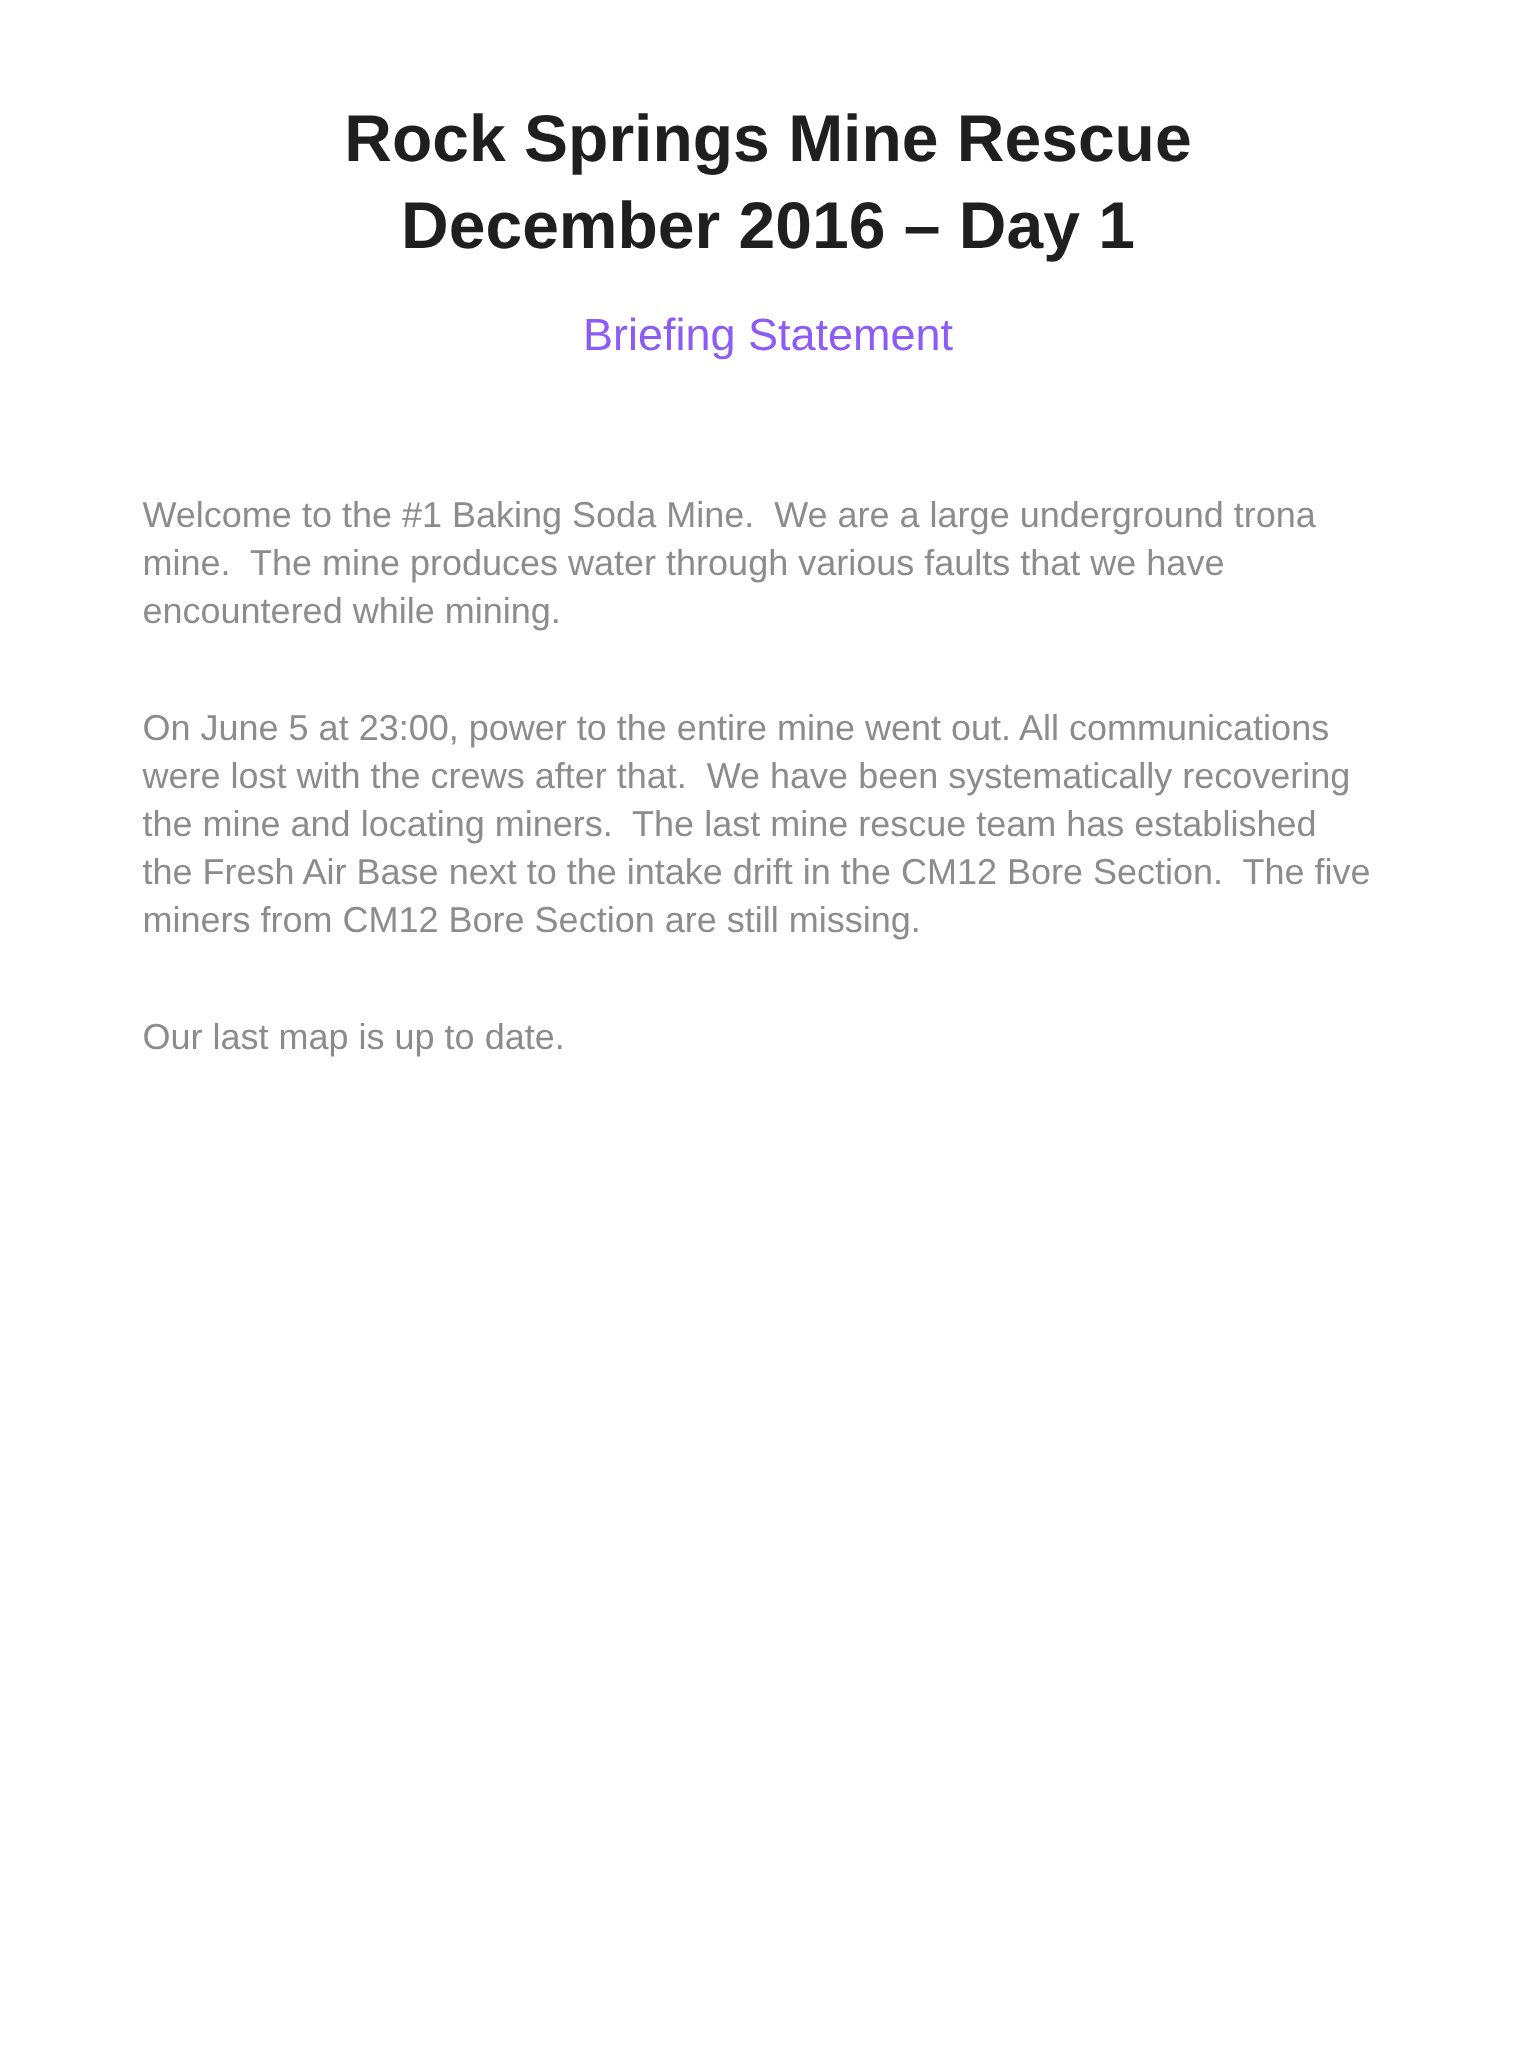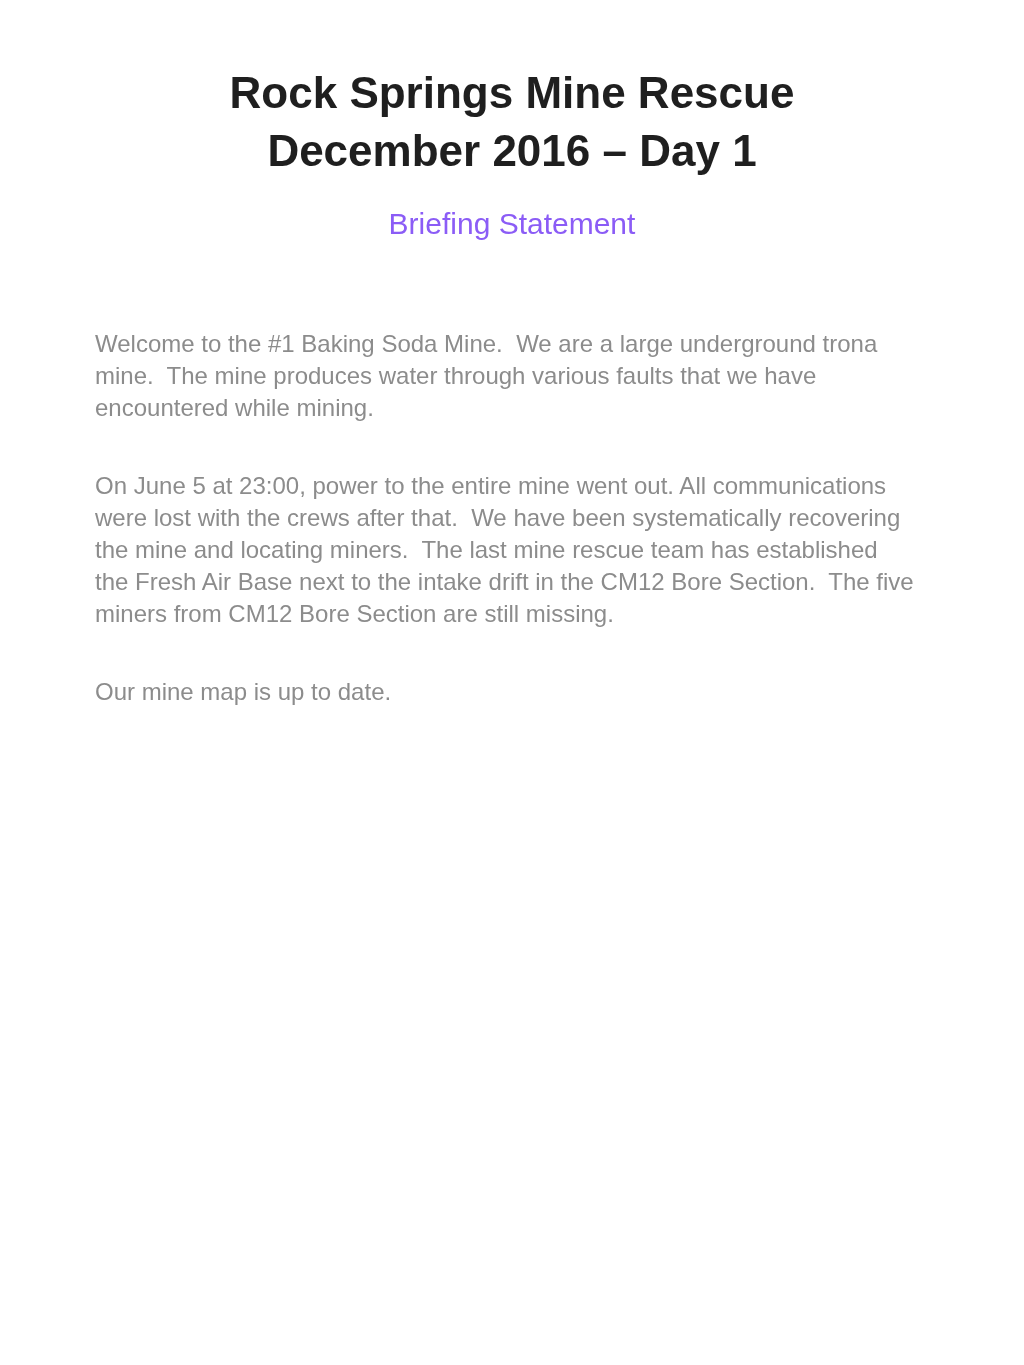--- a/index.html
+++ b/index.html
@@ -57,16 +57,16 @@
   <div class="title-block">
     <span class="title-line">Rock Springs Mine Rescue</span>
     <span class="title-line">December 2016 – Day 1</span>
   </div>
 
   <div class="subtitle">Briefing Statement</div>
 
   <div class="body-block">
     <p class="paragraph">Welcome to the #1 Baking Soda Mine.  We are a large underground trona mine.  The mine produces water through various faults that we have encountered while mining.</p>
     <p class="paragraph">On June 5 at 23:00, power to the entire mine went out. All communications were lost with the crews after that.  We have been systematically recovering the mine and locating miners.  The last mine rescue team has established the Fresh Air Base next to the intake drift in the CM12 Bore Section.  The five miners from CM12 Bore Section are still missing.</p>
-    <p class="paragraph">Our mine map is up to date.</p>
+    <p class="paragraph">Our last map is up to date.</p>
   </div>
 
 </div>
 
 </body></html>

